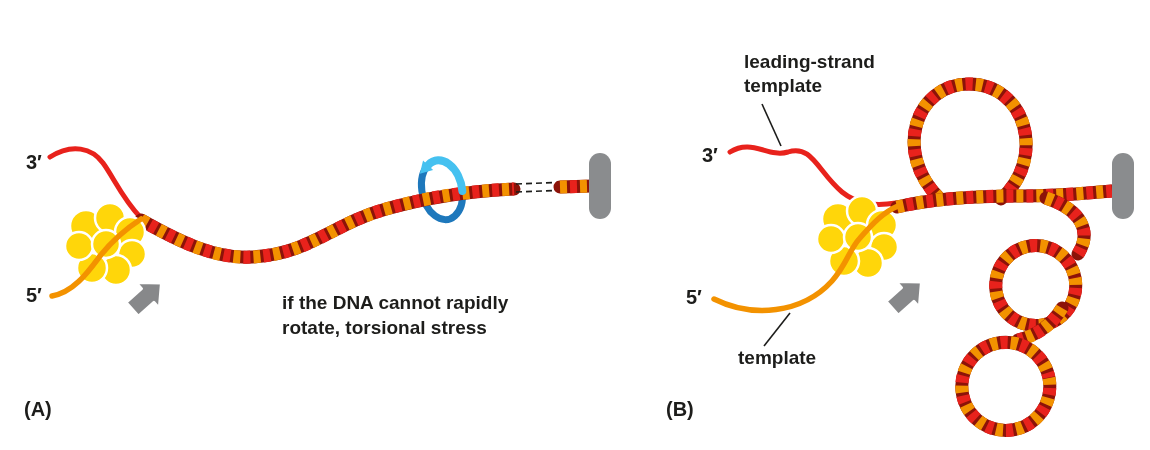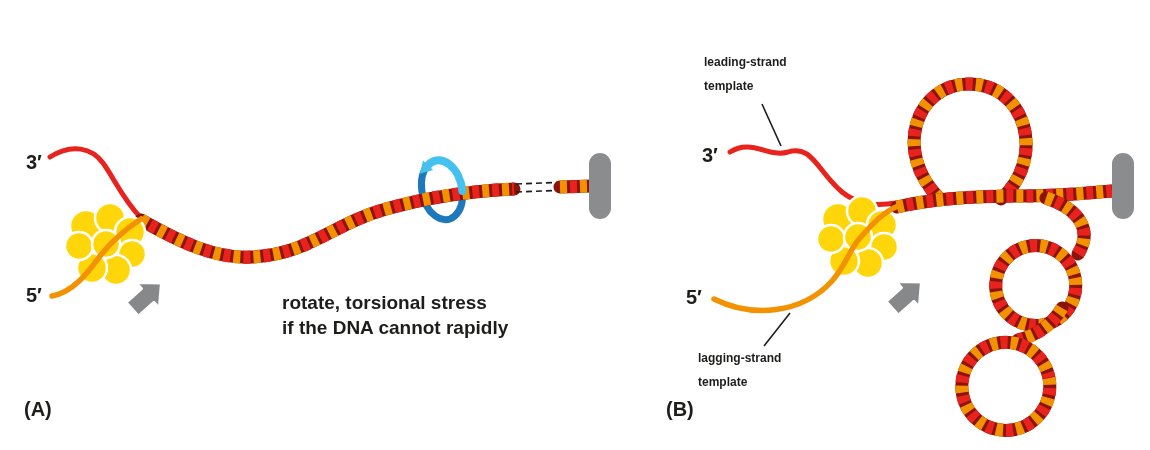--- a/index.html
+++ b/index.html
@@ -10,21 +10,21 @@
     position:relative;
     overflow:hidden;
   }
   .stage { position:absolute; left:0; top:0; width:1150px; height:450px; }
   svg.art { position:absolute; left:0; top:0; }
 
   .lbl { position:absolute; color:#1d1d1b; font-weight:bold; white-space:nowrap; }
   .prime { font-size:20px; }
   .panel-letter { font-size:20px; }
   .caption { font-size:19px; line-height:25px; }
-  .strandlabel { font-size:12px; line-height:24px; }
+  .strandlabel { font-size:19px; line-height:24px;margin-left:40px; }
 
   
   .rope-base   { fill:none; stroke:#8c1309; stroke-width:13; stroke-linecap:round; }
   .rope-orange { fill:none; stroke:#f39200; stroke-width:13; stroke-dasharray:7 13; }
   .rope-red    { fill:none; stroke:#e8221c; stroke-width:13; stroke-dasharray:7 13; stroke-dashoffset:10; }
 
   .strand-red    { fill:none; stroke:#e8221c; stroke-width:5;   stroke-linecap:round; }
   .strand-orange { fill:none; stroke:#f39200; stroke-width:5.5; stroke-linecap:round; }
 
   .blob-c    { fill:#ffd60a; stroke:#ffffff; stroke-width:2.5; }
@@ -149,35 +149,34 @@
     <use href="#capsule" transform="translate(1123,186)" class="capsule"></use>
 
     <use href="#fatArrow" transform="translate(906,296) rotate(-42) scale(1.15)" class="fat-arrow"></use>
   </svg>
 
   <div class="lbl prime" style="left:26px; top:151px;">3′</div>
 
   <div class="lbl prime" style="left:26px; top:284px;">5′</div>
 
   <div class="lbl caption" style="left:282px; top:290px;">
+    <div>if the DNA cannot rapidly</div>
     <div>rotate, torsional stress</div>
-    <div>if the DNA cannot rapidly</div>
   </div>
 
   <div class="lbl panel-letter" style="left:24px; top:398px;">(A)</div>
 
   <div class="lbl strandlabel" style="left:704px; top:50px;">
     <div>leading-strand</div>
     <div>template</div>
   </div>
 
   <div class="lbl prime" style="left:702px; top:144px;">3′</div>
 
   <div class="lbl prime" style="left:686px; top:286px;">5′</div>
 
   <div class="lbl strandlabel" style="left:698px; top:346px;">
-    <div>lagging-strand</div>
     <div>template</div>
   </div>
 
   <div class="lbl panel-letter" style="left:666px; top:398px;">(B)</div>
 
 </div>
 
 </body></html>

